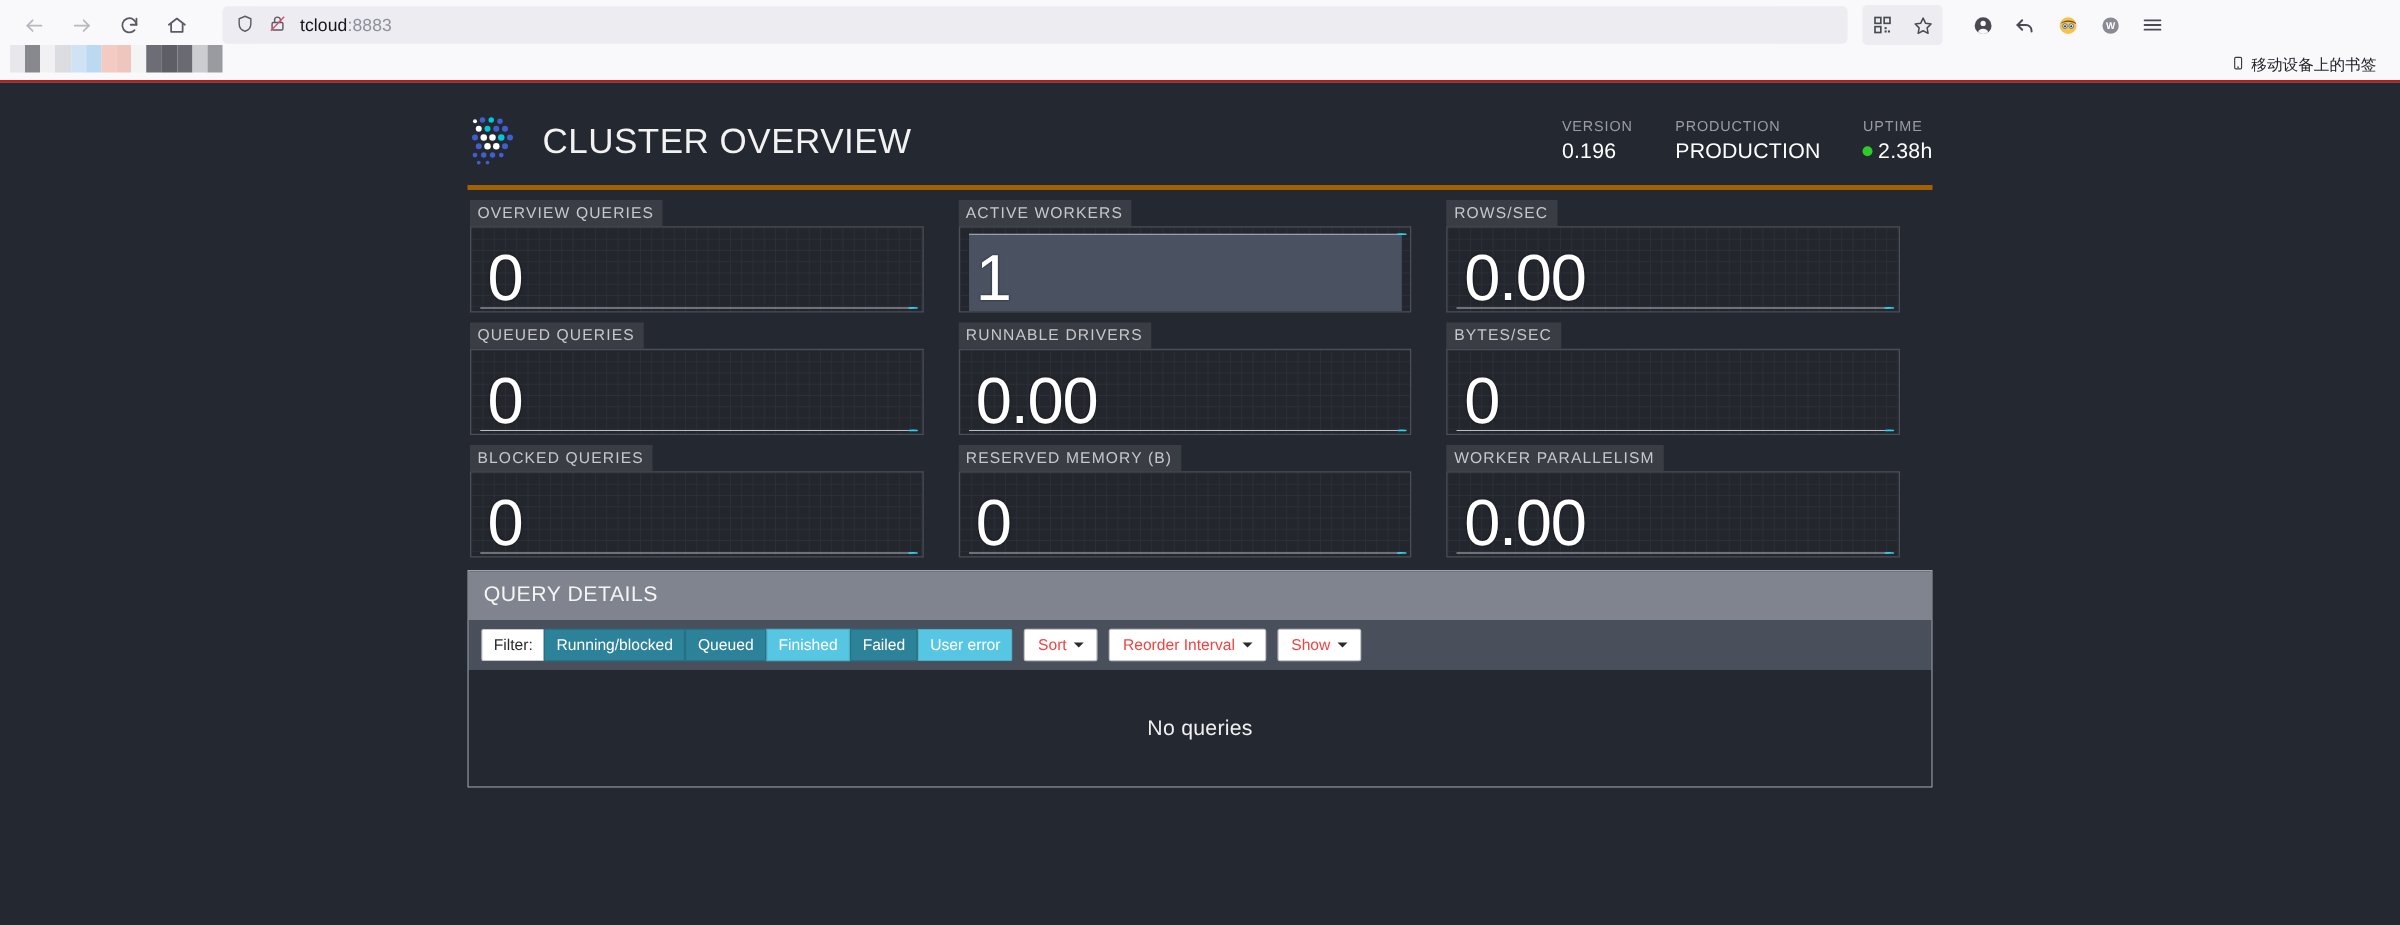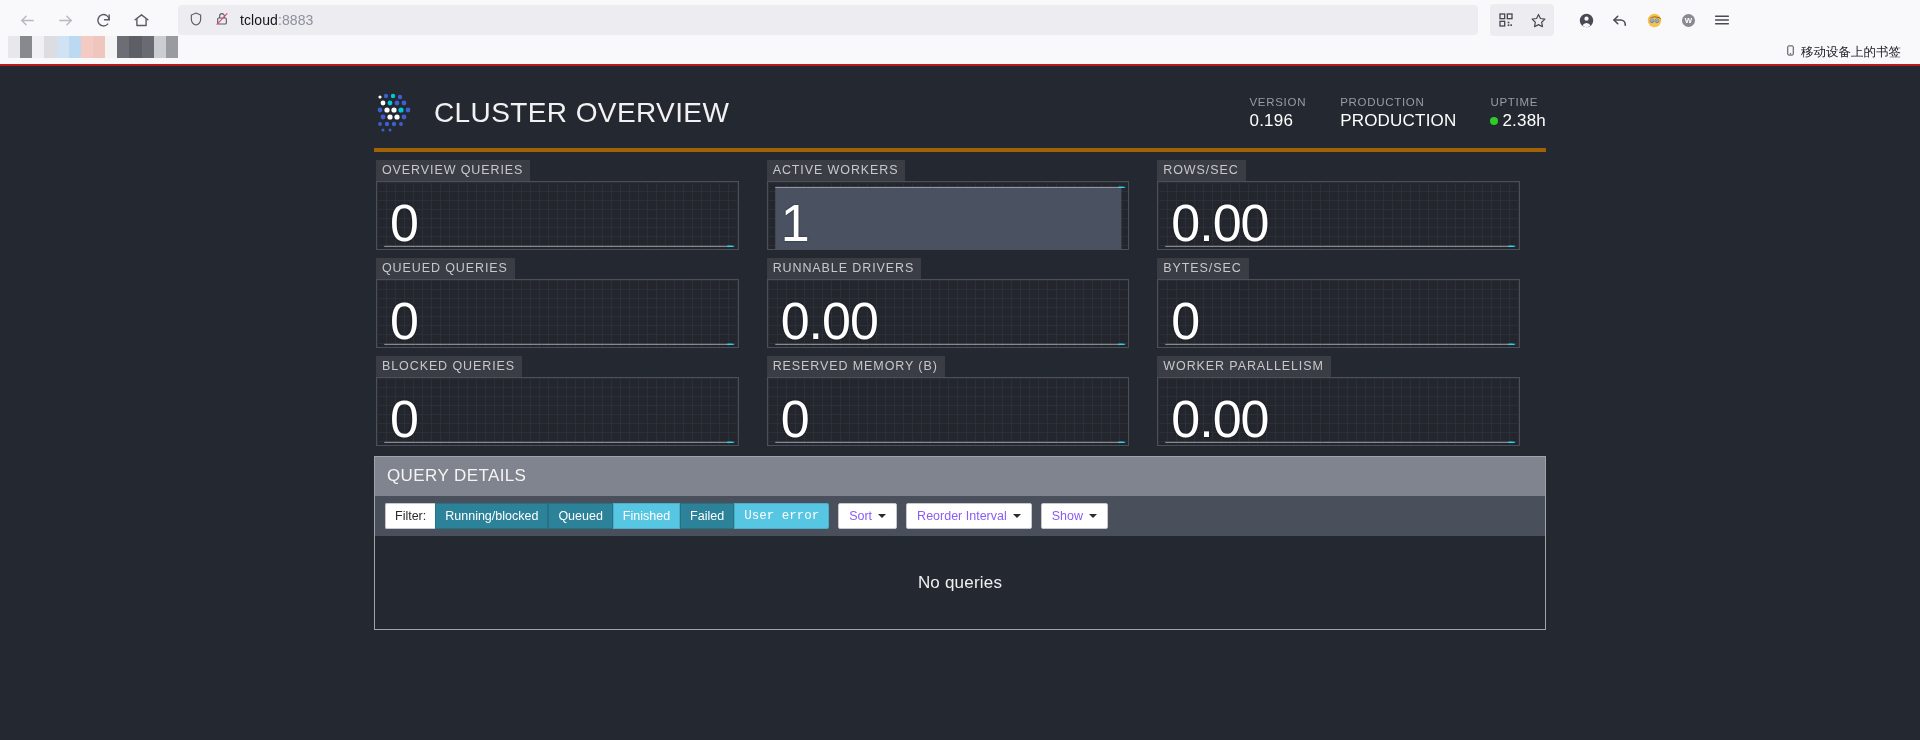--- a/index.html
+++ b/index.html
@@ -153,24 +153,24 @@
     font-size: 12.5px; line-height: 24px; padding: 0 9px;
     border: 1px solid transparent; white-space: nowrap;
   }
   .filter-label {
     background: #fff; color: #2b2b2b; border-color: #c7c7cc;
     border-right: none; border-radius: 2px 0 0 2px;
   }
   .filter-btn { color: #fff; border-color: rgba(0,0,0,0.12); cursor: pointer; }
   .filter-btn.active   { background: #2b8299; }
   .filter-btn.inactive { background: #57c6e3; }
-  .filter-btn:last-child { border-radius: 0 2px 2px 0; font-family: Liberation Mono, monospace; }
+  .filter-btn:last-child { border-radius: 0 2px 2px 0; }
 
   .dropdown-btn {
-    height: 26px; background: #fff; color: #8b5cf6;
+    height: 26px; background: #fff; color: #ef4444;
     border: 1px solid #c7c7cc; border-radius: 2px;
     font-size: 12.5px; line-height: 24px; padding: 0 10px;
     display: flex; align-items: center; gap: 6px; white-space: nowrap;
     font-family: "Liberation Sans", sans-serif; cursor: pointer;
   }
   .caret {
     width: 0; height: 0; border-left: 4px solid transparent;
     border-right: 4px solid transparent; border-top: 4px solid #2b2b2b;
     display: inline-block;
   }

